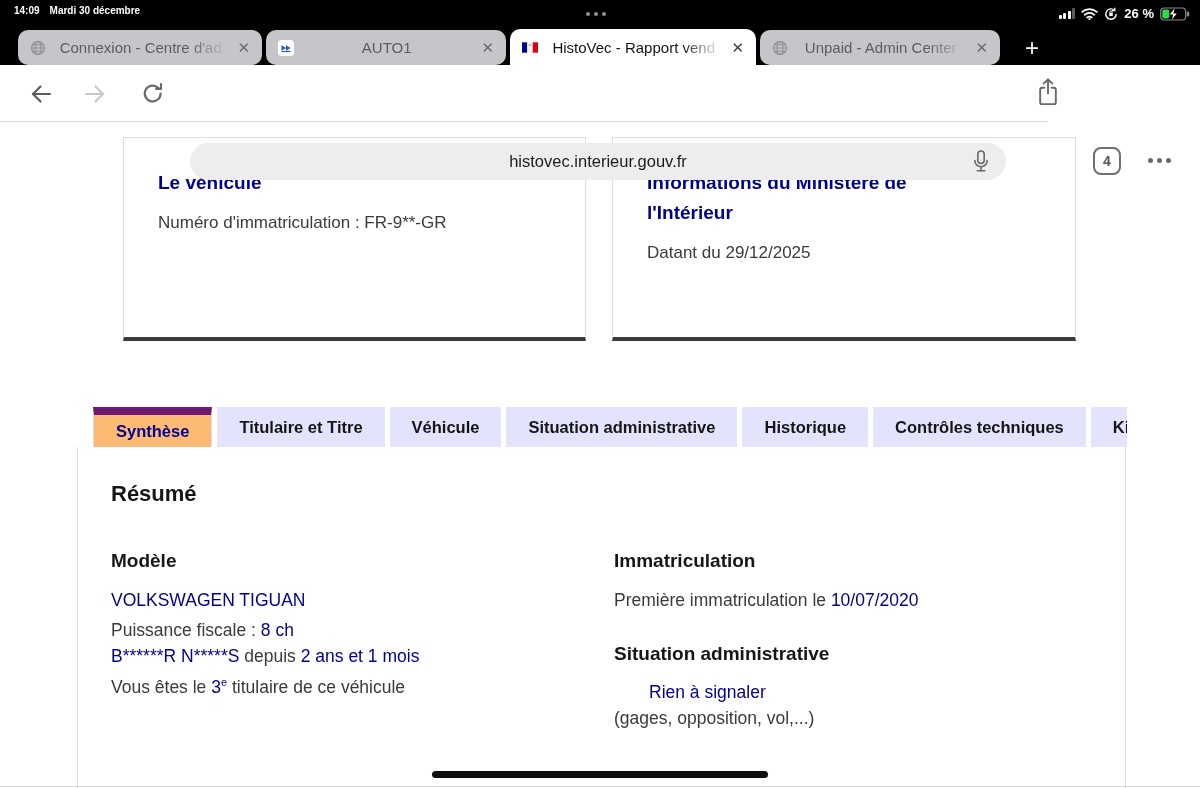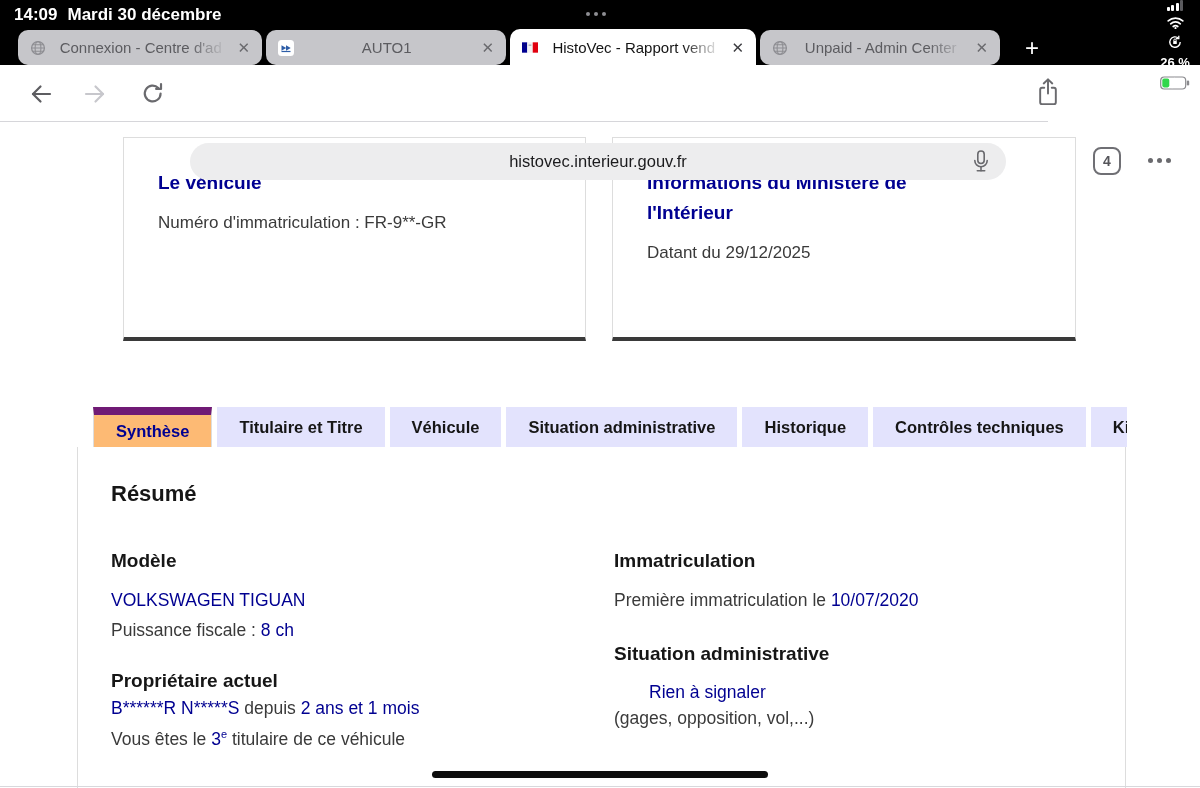--- a/index.html
+++ b/index.html
@@ -1,26 +1,26 @@
 <!DOCTYPE html>
 <html><head>
 <meta charset="utf-8">
 <style>
   * { margin:0; padding:0; box-sizing:border-box; }
   html,body { width:1200px; height:788px; overflow:hidden; }
   body { font-family:"Liberation Sans", sans-serif; background:#fff; position:relative; }
 
   
   .status-bar { position:absolute; left:0; top:0; width:1200px; height:27px; background:#000; color:#fff; z-index:30; }
-  .status-left { position:absolute; left:14px; top:5px; display:flex; gap:10px; font-size:17px; }
+  .status-left { position:absolute; left:14px; top:5px; display:flex; gap:10px; font-size:10px; }
   .status-time { font-weight:700; }
   .status-date { font-weight:600; }
   .mt-dots { position:absolute; left:586px; top:12px; display:flex; gap:4px; }
   .mt-dots i { width:4px; height:4px; border-radius:50%; background:#8e8e93; }
-  .status-right { position:absolute; right:10px; top:0; height:27px; display:flex; align-items:center; gap:6px;flex-direction:column; }
+  .status-right { position:absolute; right:10px; top:0; height:27px; display:flex; align-items:center; gap:6px; }
   .sig { display:flex; align-items:flex-end; gap:1.5px; height:11px; }
   .sig i { width:3px; border-radius:1px; background:#fff; display:block; }
   .sig i:nth-child(1){height:4px;} .sig i:nth-child(2){height:6px;}
   .sig i:nth-child(3){height:8.5px;} .sig i:nth-child(4){height:11px; background:#5b5b5f;}
   .batt-pct { font-size:13px; font-weight:600; }
 
   
   .tab-strip { position:absolute; left:0; top:27px; width:1200px; height:38px; background:#000; z-index:29;text-align:center; }
   .s-tab { position:absolute; top:3px; height:35px; background:#c6c6ca; border-radius:10px;
            display:flex; align-items:center; padding:0 10px 0 12px; gap:8px; }
@@ -263,21 +263,20 @@
 
     <div class="col-left">
       <div class="sec-heading">Modèle</div>
       <div class="line mt18">
         <span class="blue">VOLKSWAGEN TIGUAN</span>
       </div>
       <div class="line mt10">
         <span>Puissance fiscale : </span><span class="blue">8 ch</span>
       </div>
 
-      <div class="sec-heading mt30">Propriétaire actuel</div>
       <div class="line mt6">
         <span class="blue">B******R N*****S</span><span> depuis </span><span class="blue">2 ans et 1 mois</span>
       </div>
       <div class="line mt6">
         <span>Vous êtes le </span><span class="blue">3</span><sup class="blue">e</sup><span> titulaire de ce véhicule</span>
       </div>
     </div>
 
     <div class="col-right">
       <div class="sec-heading">Immatriculation</div>

